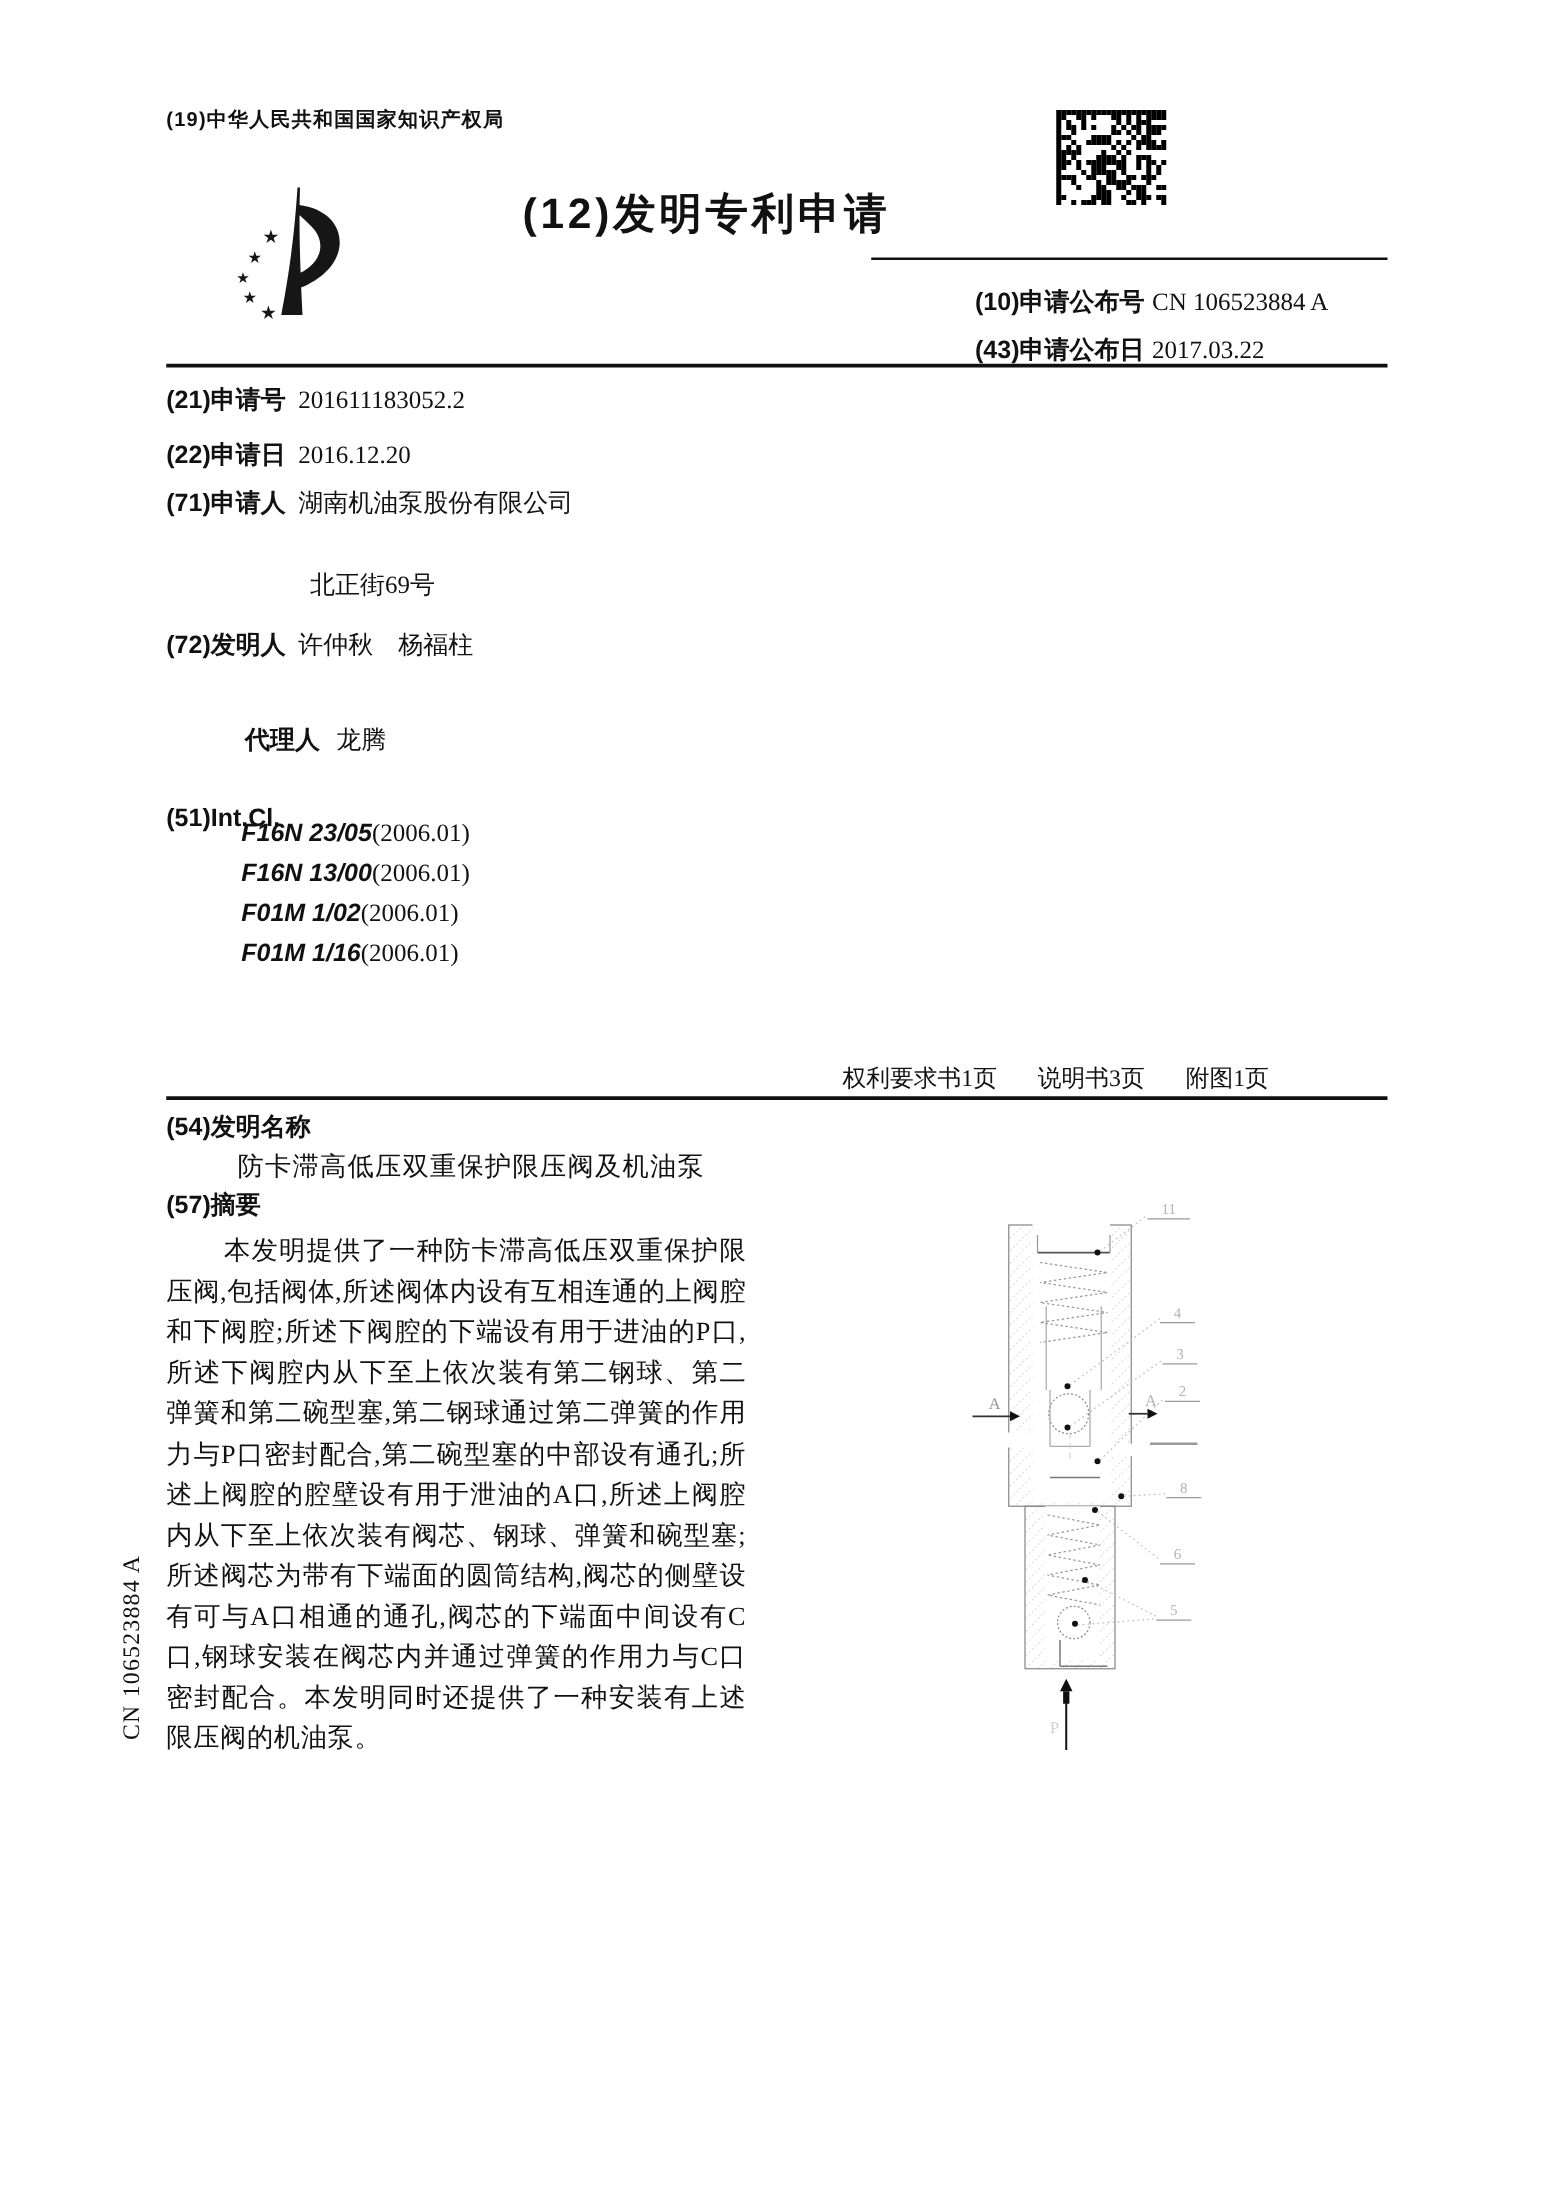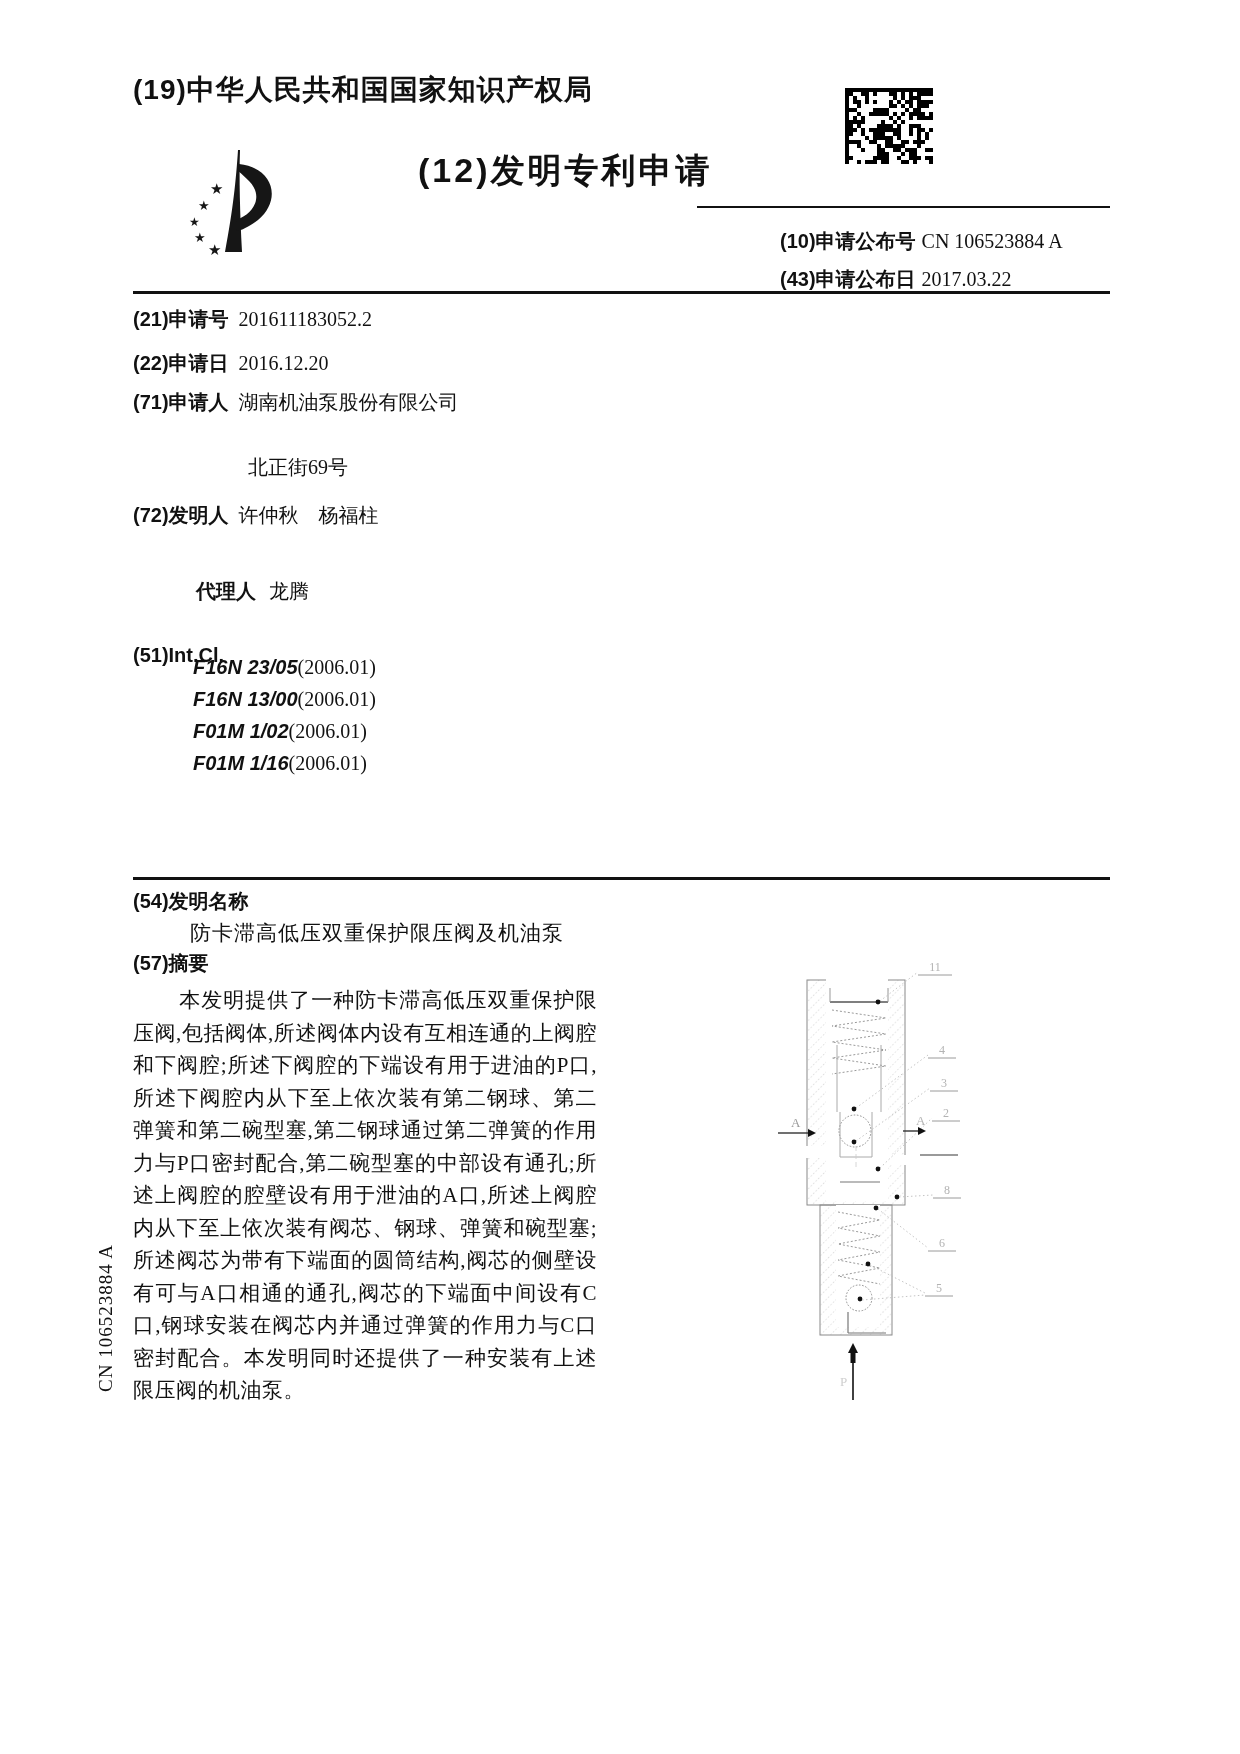--- a/index.html
+++ b/index.html
@@ -2,21 +2,21 @@
 <html><head>
 <meta charset="utf-8">
 <style>
   html,body{margin:0;padding:0;background:#fff;}
   .page{position:relative;width:1240px;height:1754px;background:#ffffff;overflow:hidden;
         font-family:"Liberation Serif",serif;color:#111;}
   .abs{position:absolute;}
   .hei{font-family:"Liberation Sans",sans-serif;font-weight:700;}
   .song{font-family:"Liberation Serif",serif;font-weight:400;}
   .rule{position:absolute;background:#111;}
-  .office{left:133px;top:71px;font-size:28px;letter-spacing:1px;}
+  .office{left:133px;top:86px;font-size:16px;letter-spacing:1px;}
   .doctitle{left:418px;top:148px;font-size:34px;letter-spacing:3px;}
   .pubrow{left:780px;font-size:20px;white-space:nowrap;}
   .pubrow .lab{font-family:"Liberation Sans",sans-serif;font-weight:700;}
   .pubrow .val{font-family:"Liberation Serif",serif;margin-left:6px;}
   .fieldrow{left:133px;font-size:20px;white-space:nowrap;}
   .fieldrow .lab{font-family:"Liberation Sans",sans-serif;font-weight:700;}
   .fieldrow .val{font-family:"Liberation Serif",serif;margin-left:10px;}
   .subrow{font-size:20px;white-space:nowrap;}
   .ipc{left:193px;font-size:20px;white-space:nowrap;}
   .ipc .code{font-style:italic;font-weight:700;font-family:"Liberation Sans",sans-serif;}
@@ -316,20 +316,25 @@
   <div class="abs ipc" style="top:688px">
     <span class="code">F16N 13/00</span><span class="ver">(2006.01)</span>
   </div>
   <div class="abs ipc" style="top:720px">
     <span class="code">F01M 1/02</span><span class="ver">(2006.01)</span>
   </div>
   <div class="abs ipc" style="top:752px">
     <span class="code">F01M 1/16</span><span class="ver">(2006.01)</span>
   </div>
 
+  <div class="abs pagesline song">
+    <span>权利要求书1页</span>
+    <span>说明书3页</span>
+    <span>附图1页</span>
+  </div>
 
   <div class="rule" style="left:133px;top:877px;width:977px;height:3px"></div>
 
   <div class="abs sec-label hei" style="top:888px">(54)发明名称</div>
   <div class="abs inv-title song">防卡滞高低压双重保护限压阀及机油泵</div>
   <div class="abs sec-label hei" style="top:950px">(57)摘要</div>
   <div class="abs abstract song">本发明提供了一种防卡滞高低压双重保护限压阀,包括阀体,所述阀体内设有互相连通的上阀腔和下阀腔;所述下阀腔的下端设有用于进油的P口,所述下阀腔内从下至上依次装有第二钢球、第二弹簧和第二碗型塞,第二钢球通过第二弹簧的作用力与P口密封配合,第二碗型塞的中部设有通孔;所述上阀腔的腔壁设有用于泄油的A口,所述上阀腔内从下至上依次装有阀芯、钢球、弹簧和碗型塞;所述阀芯为带有下端面的圆筒结构,阀芯的侧壁设有可与A口相通的通孔,阀芯的下端面中间设有C口,钢球安装在阀芯内并通过弹簧的作用力与C口密封配合。本发明同时还提供了一种安装有上述限压阀的机油泵。</div>
 
   <div class="abs sidebar song">CN 106523884 A</div>
 

